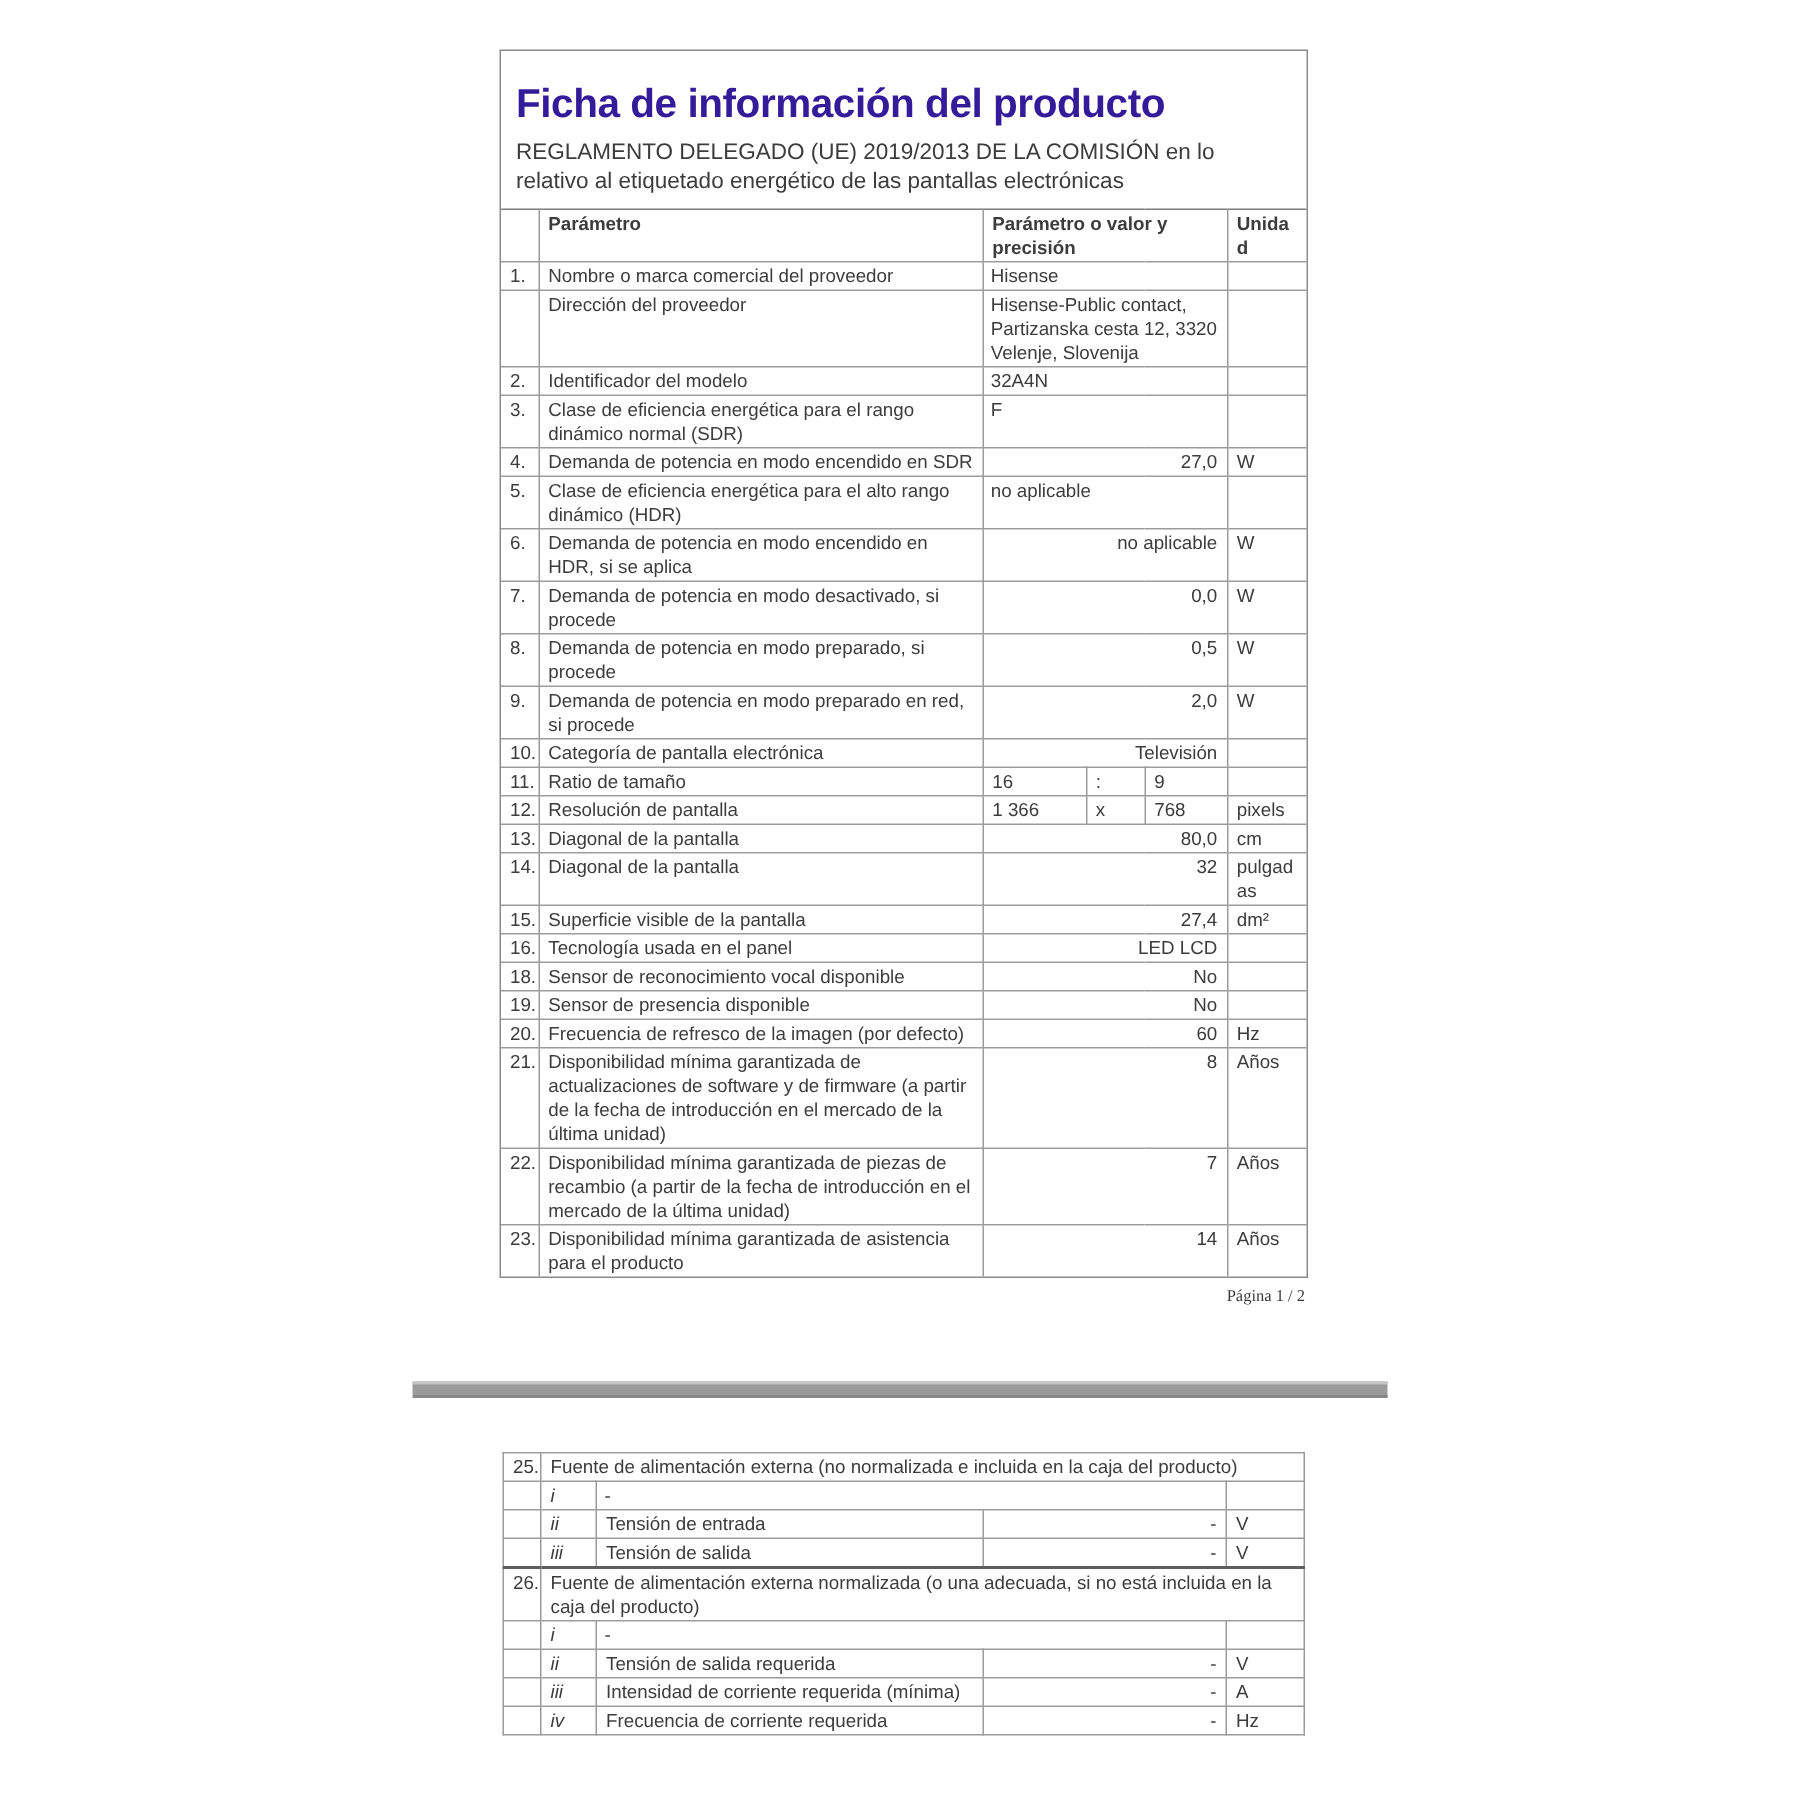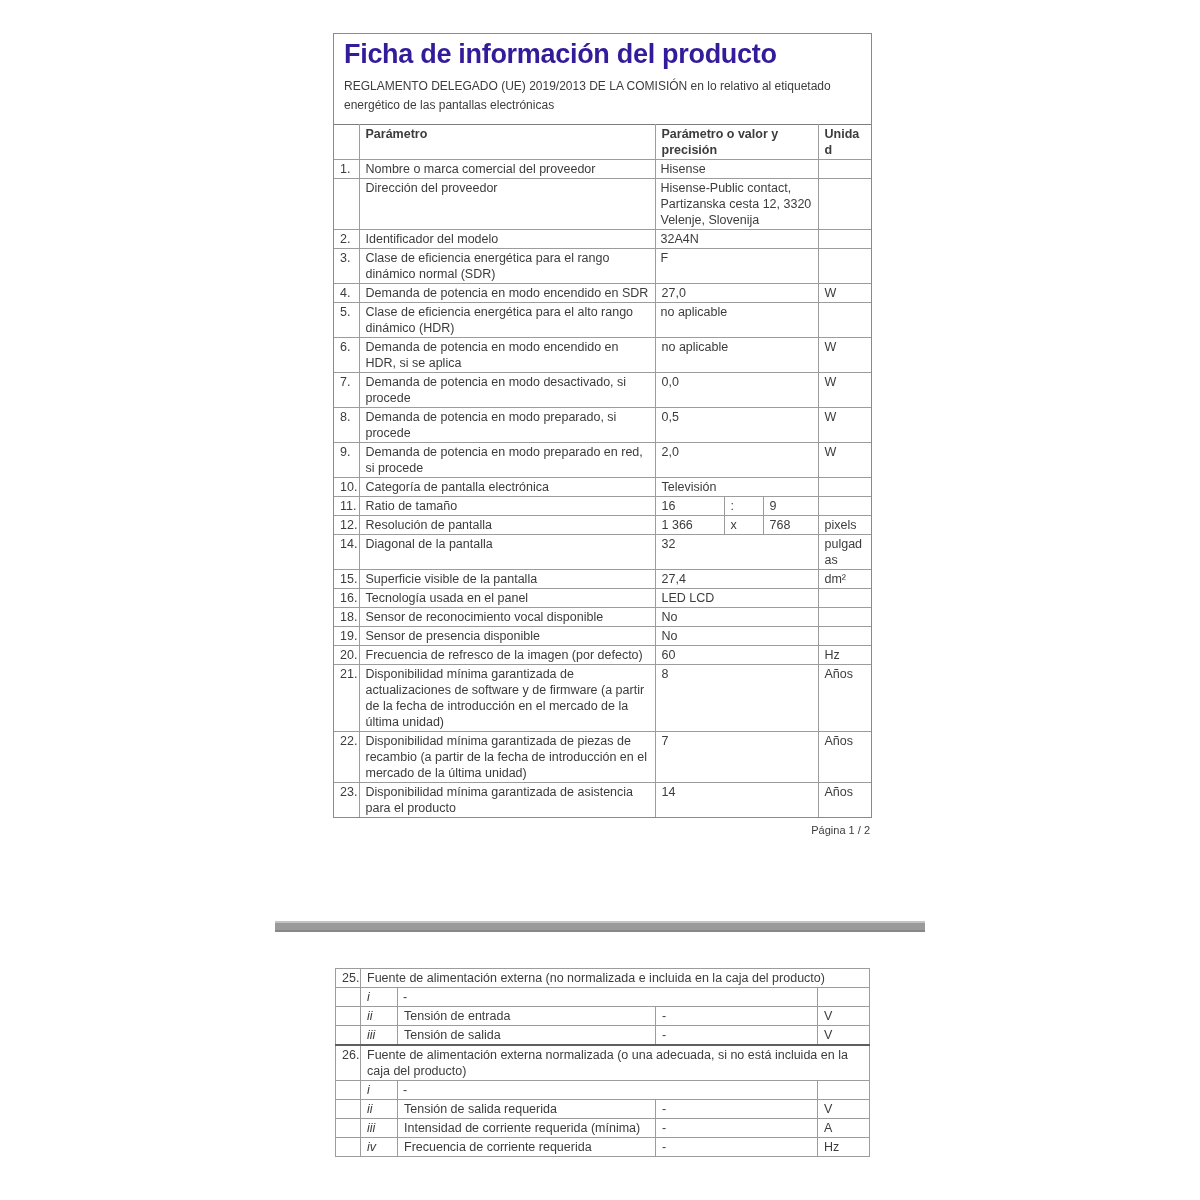--- a/index.html
+++ b/index.html
@@ -8,47 +8,47 @@
     font-family:"Liberation Sans",sans-serif;color:#3c3c3c;overflow:hidden;
   }
   
   .page1-wrap{position:absolute;left:333px;top:33px;width:539px;}
   .sheet{border:1px solid #8a8a8a;background:#fff;box-sizing:border-box;}
   .head{padding:5px 10px 9px 10px;}
   .doc-title{
     margin:0 0 7px 0;font-size:27px;line-height:31px;font-weight:bold;
     letter-spacing:-0.3px;
   }
-  .subtitle{margin:0;font-size:12px;line-height:19px;color:#3c3c3c;}
+  .subtitle{margin:0;font-size:15px;line-height:19px;color:#3c3c3c;}
   table.fiche{
     border-collapse:collapse;table-layout:fixed;width:100%;
     font-size:12.5px;line-height:16px;
   }
   table.fiche td, table.fiche th{
     border:1px solid #9c9c9c;padding:1px 6px;vertical-align:top;
     font-weight:normal;text-align:left;color:#3c3c3c;
   }
   table.fiche th{font-weight:bold;}
   
   .sheet table.fiche tr > *:first-child{border-left:none;}
   .sheet table.fiche tr > *:last-child{border-right:none;}
   .sheet table.fiche tbody tr:last-child > *{border-bottom:none;}
   .sheet table.fiche thead tr > *{border-top-color:#7d7d7d;}
   .num{text-align:center;padding:1px 2px;}
   .param{hyphens:auto;-webkit-hyphens:auto;}
-  .value.right{margin-left:28px;}
+  .value.right{text-align:right;margin-left:28px;}
   .value.left{text-align:left;padding-left:5px;}
   .tv{text-align:center;padding:1px 2px;}
   .unit{padding:1px 4px;hyphens:auto;-webkit-hyphens:auto;overflow-wrap:break-word;}
   .sub{font-style:italic;padding-left:7px;}
   .span-text{hyphens:auto;margin-left:48px;-webkit-hyphens:auto;}
   
   .page-footer{
     text-align:right;font-size:11px;line-height:14px;margin-top:5px;
-    padding-right:2px;color:#3c3c3c;
+    padding-right:2px;color:#3c3c3c;font-family:Liberation Serif, serif;
   }
   
   .separator-bar{
     position:absolute;left:275px;top:921px;width:650px;height:11px;
     background:#9a9a9a;
     box-shadow:inset 0 2px 0 #c3c3c3, inset 0 -2px 0 #878787;
   }
   
   table.fiche.page2{
     position:absolute;left:335px;top:968px;width:534px;
@@ -57,21 +57,21 @@
   table.fiche.page2 tr.group-end > *{border-bottom:2px solid #5e5e5e;}
 </style>
 </head>
 <body>
 
 <div class="canvas">
 
   <div class="page1-wrap">
     <div class="sheet">
       <div class="head">
-        <h1 class="doc-title" id="doc-title" style="color: rgb(52, 27, 153);">Ficha de información del producto</h1>
+        <h1 class="doc-title" id="doc-title" style="color: rgb(52, 27, 153); margin-top: 15px;">Ficha de información del producto</h1>
         <p class="subtitle">REGLAMENTO DELEGADO (UE) 2019/2013 DE LA COMISIÓN en lo relativo al etiquetado energético de las pantallas electrónicas</p>
       </div>
       <table class="fiche">
         <colgroup>
           <col style="width:25px">
             <col style="width:296px">
             <col style="width:69px">
           <col style="width:39px">
             <col style="width:55px">
             <col style="width:53px">
@@ -161,20 +161,26 @@
             </tr>
             <tr>
               <td class="num">12.</td>
               <td class="param">Resolución de pantalla</td>
               <td class="tv">1 366</td>
               <td class="tv">x</td>
               <td class="tv">768</td>
               <td class="unit">pixels</td>
             </tr>
             <tr>
+              <td class="num">13.</td>
+              <td class="param">Diagonal de la pantalla</td>
+              <td class="value right" colspan="3">80,0</td>
+              <td class="unit">cm</td>
+            </tr>
+            <tr>
               <td class="num">14.</td>
               <td class="param">Diagonal de la pantalla</td>
               <td class="value right" colspan="3">32</td>
               <td class="unit">pulgadas</td>
             </tr>
             <tr>
               <td class="num">15.</td>
               <td class="param">Superficie visible de la pantalla</td>
               <td class="value right" colspan="3">27,4</td>
               <td class="unit">dm²</td>

